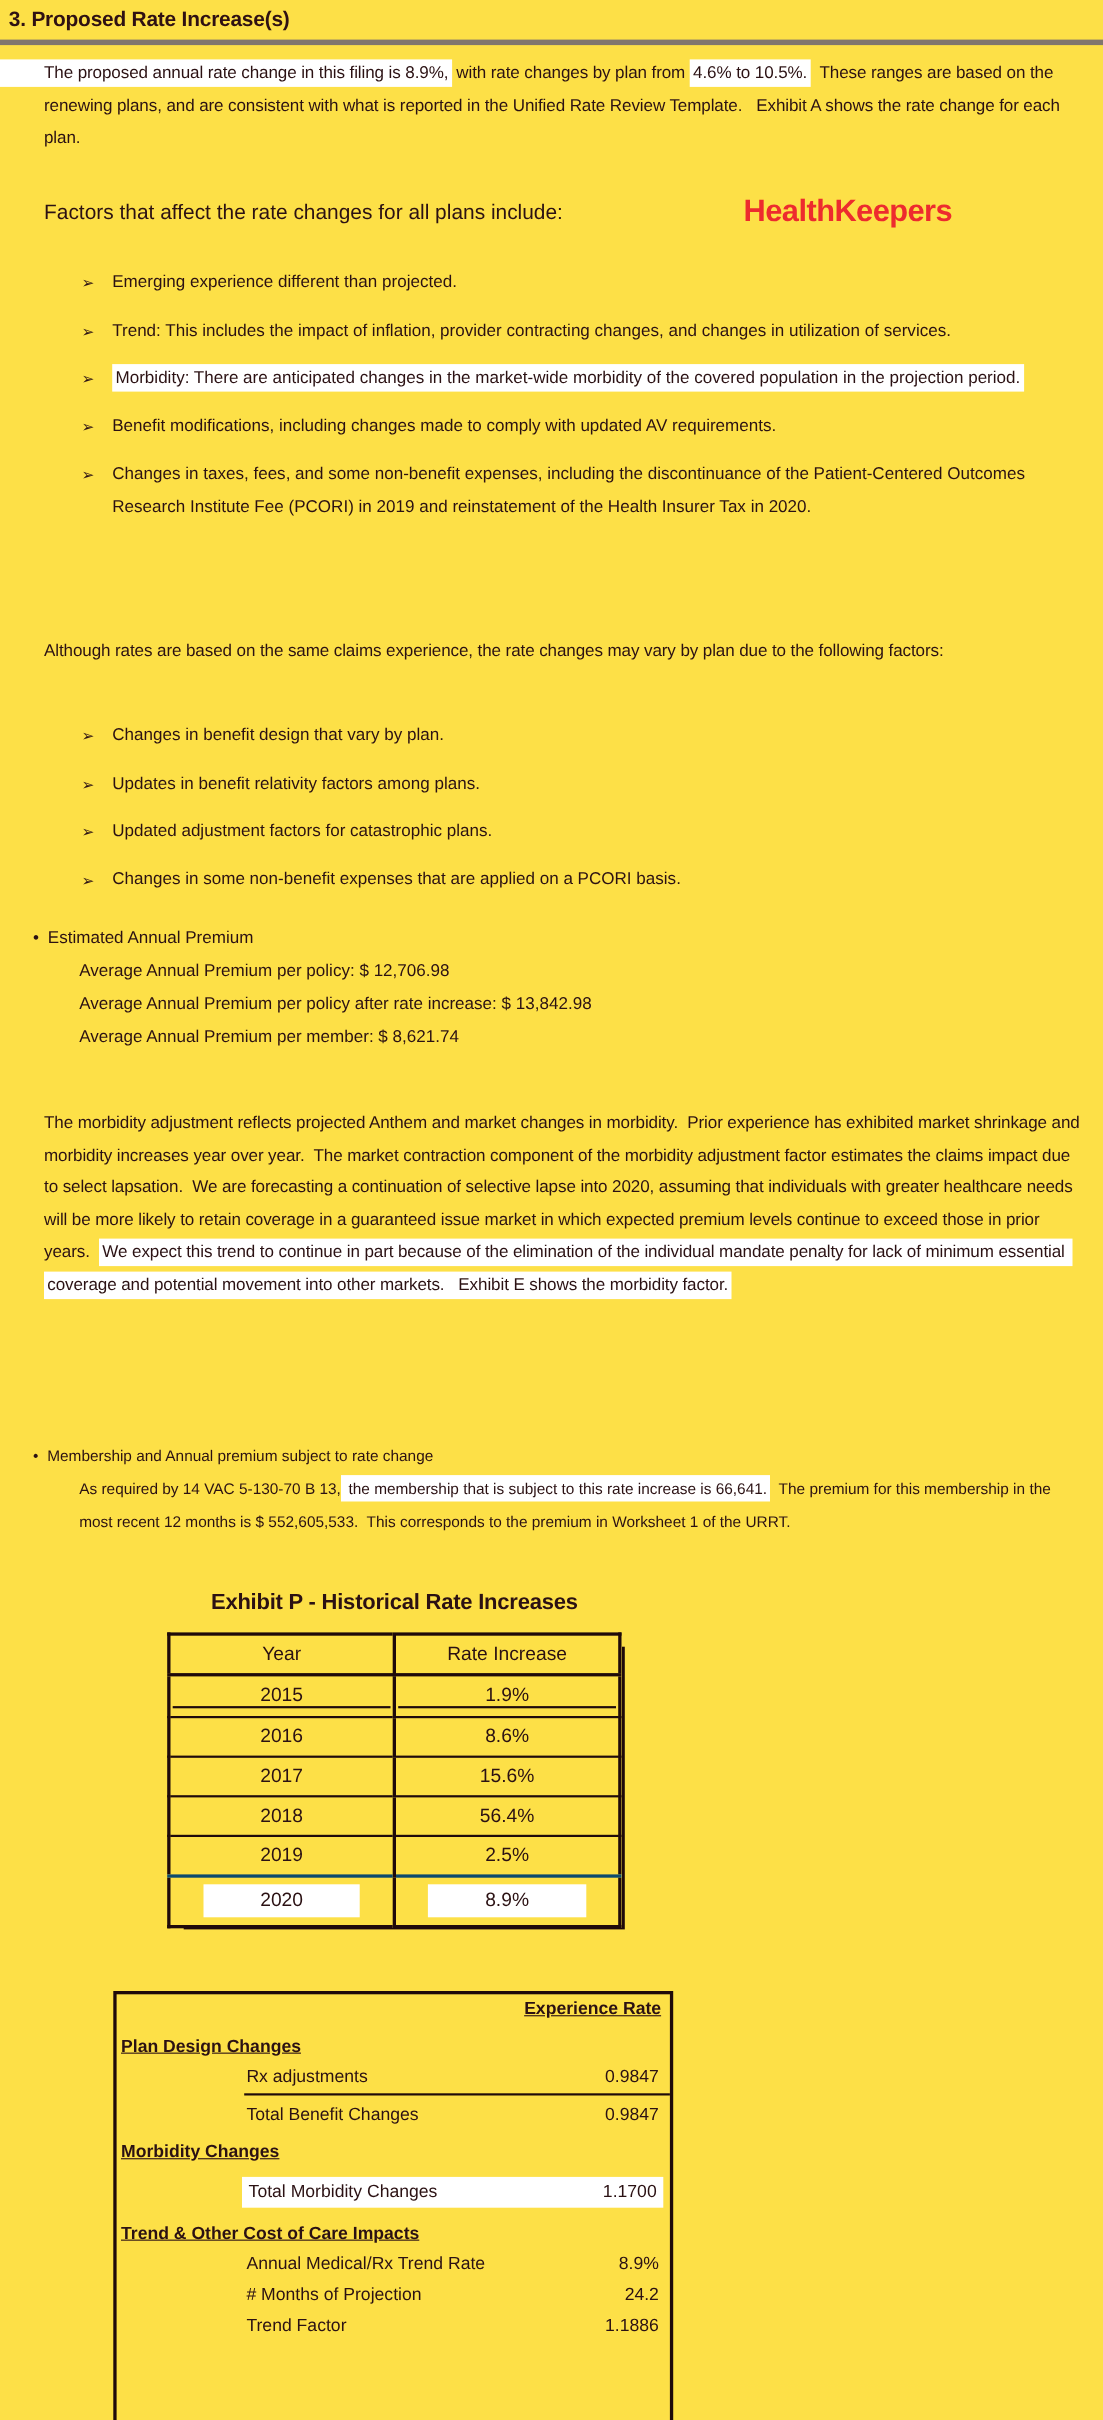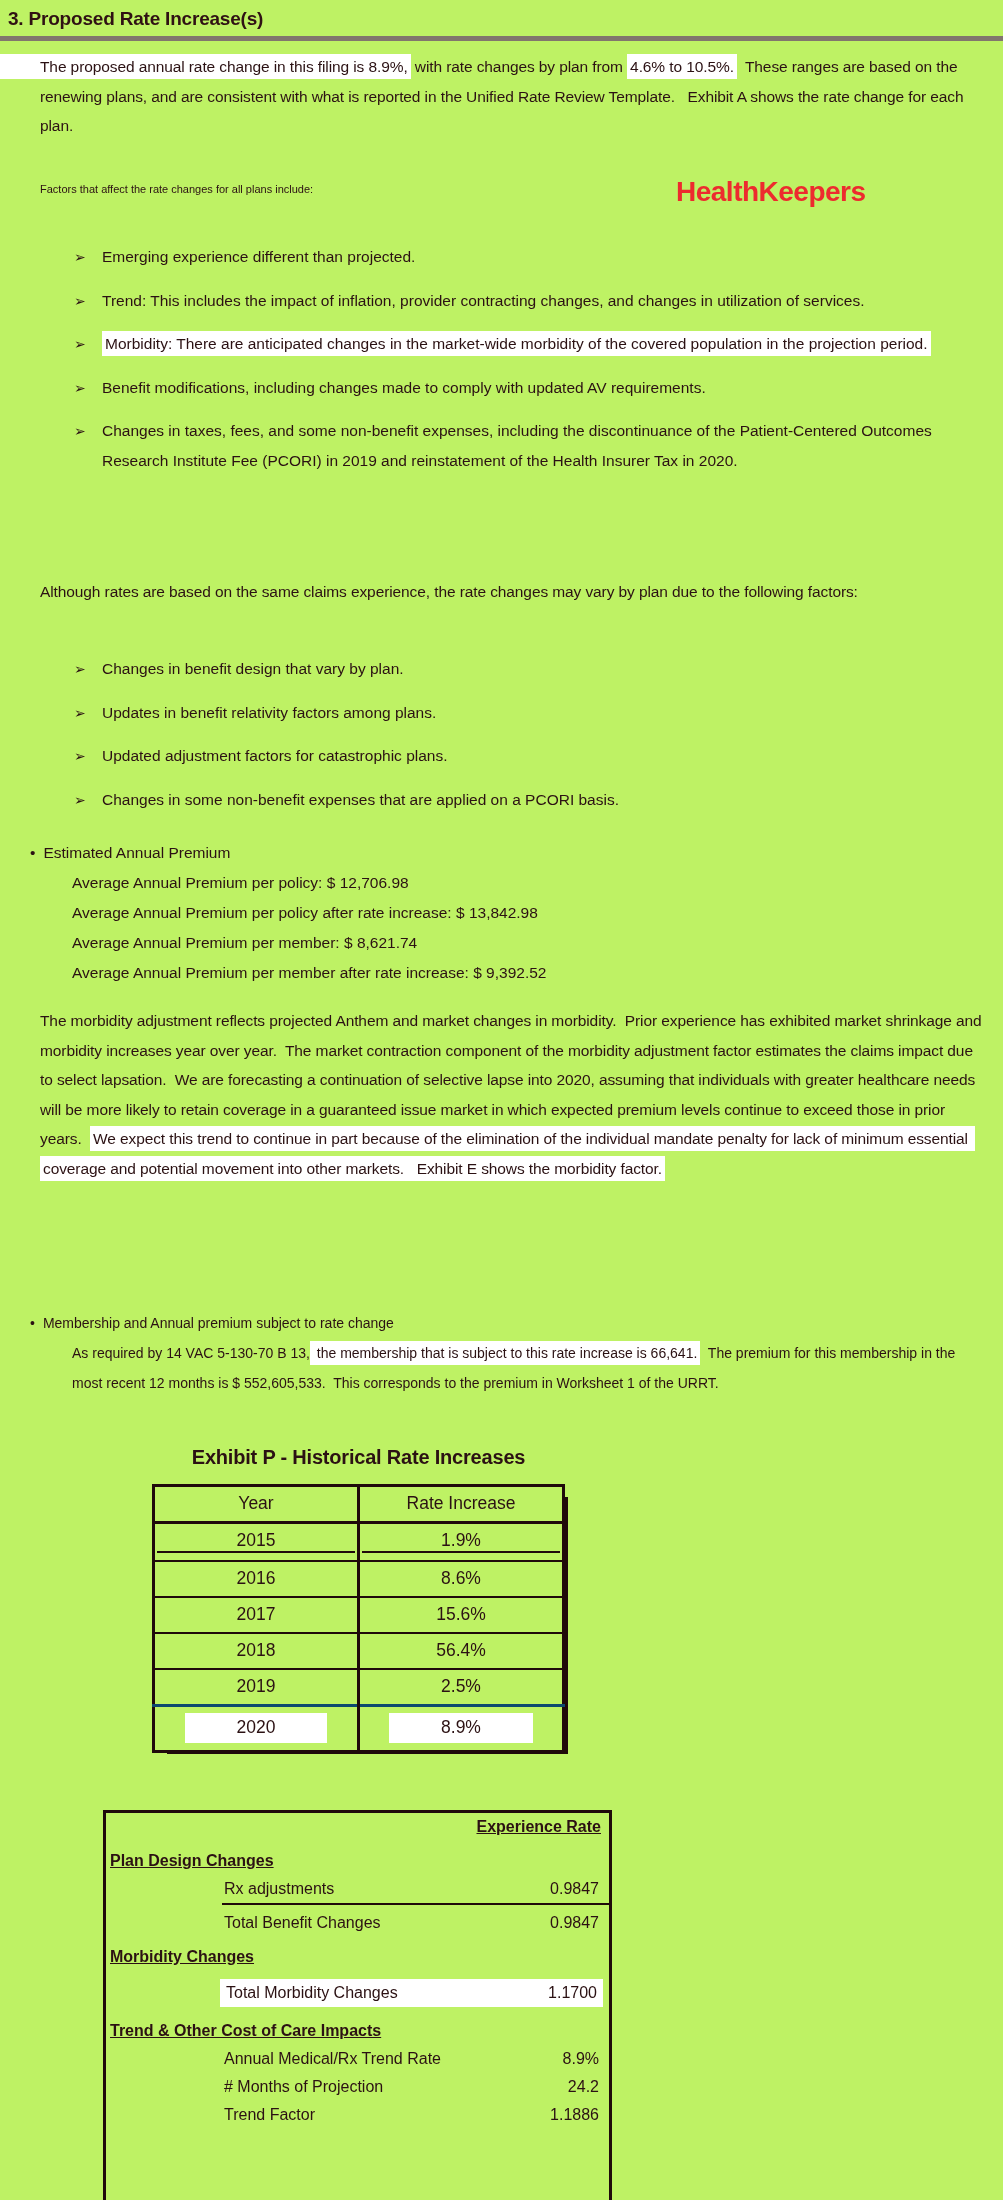--- a/index.html
+++ b/index.html
@@ -1,25 +1,25 @@
 <!DOCTYPE html>
 <html><head>
 <meta charset="utf-8">
 <style>
   html,body{margin:0;padding:0;background:#f0eeee;}
-  .page{position:relative;width:1003px;height:2200px;background:#bef264;overflow:hidden;
+  .page{position:relative;width:1003px;height:2200px;background:#fde047;overflow:hidden;
         font-family:"Liberation Sans","DejaVu Sans",sans-serif;color:#2b1113;}
   .heading{position:absolute;left:8px;top:8px;font-size:19px;font-weight:bold;color:#2f1113;letter-spacing:-0.2px;}
   .rule{position:absolute;left:0;top:36px;width:100%;height:5px;background:#81766d;}
   .logo{position:absolute;left:676px;top:176px;font-size:28px;font-weight:bold;color:#ed2b2e;letter-spacing:-0.5px;}
   .para{margin:0;white-space:pre-wrap;font-size:15.5px;line-height:29.5px;letter-spacing:-0.1px;}
   .hl{background:#ffffff;padding:4px 3px;box-decoration-break:clone;-webkit-box-decoration-break:clone;}
   .edge{margin-left:-46px;padding-left:46px;}
   .p1{position:absolute;left:40px;top:52px;width:948px;}
-  #factors-lead{position:absolute;left:40px;top:183px;font-size:11px;}
+  #factors-lead{position:absolute;left:40px;top:183px;font-size:19px;}
   #factors-list{position:absolute;left:74px;top:242px;width:912px;}
   #vary-list{position:absolute;left:74px;top:654px;width:912px;}
   .li-item{display:flex;margin-bottom:13px;font-size:15.5px;line-height:29.5px;}
   .arrow{flex:0 0 28px;font-size:14px;padding-top:1px;}
   .li-text{white-space:pre-wrap;}
   #although{position:absolute;left:40px;top:577px;width:948px;}
   #premium{position:absolute;left:30px;top:838px;width:950px;font-size:15.5px;line-height:30px;}
   .dot{margin-right:8px;}
   .sub-line{margin-left:42px;}
   #morbidity{position:absolute;left:40px;top:1006px;width:948px;}
@@ -100,21 +100,20 @@
         <span class="li-text">Changes in some non-benefit expenses that are applied on a PCORI basis.</span>
       </div>
     </div>
 
   <div id="premium">
     <div><span class="dot">•</span><span>Estimated Annual Premium</span></div>
     <div id="premium-lines">
         <div class="sub-line">Average Annual Premium per policy: $ 12,706.98</div>
         <div class="sub-line">Average Annual Premium per policy after rate increase: $ 13,842.98</div>
         <div class="sub-line">Average Annual Premium per member: $ 8,621.74</div>
-        <div class="sub-line">Average Annual Premium per member after rate increase: $ 9,392.52</div>
       </div>
   </div>
 
   <p class="para" id="morbidity"><span>The morbidity adjustment reflects projected Anthem and market changes in morbidity.  Prior experience has exhibited market shrinkage and morbidity increases year over year.  The market contraction component of the morbidity adjustment factor estimates the claims impact due to select lapsation.  We are forecasting a continuation of selective lapse into 2020, assuming that individuals with greater healthcare needs will be more likely to retain coverage in a guaranteed issue market in which expected premium levels continue to exceed those in prior years.  </span><span class="hl">We expect this trend to continue in part because of the elimination of the individual mandate penalty for lack of minimum essential coverage and potential movement into other markets.   Exhibit E shows the morbidity factor.</span></p>
 
   <div id="membership">
     <div><span class="dot">•</span><span>Membership and Annual premium subject to rate change</span></div>
     <div class="sub"><span>As required by 14 VAC 5-130-70 B 13,</span><span class="hl"> the membership that is subject to this rate increase is 66,641.</span><span>  The premium for this membership in the most recent 12 months is $ 552,605,533.  This corresponds to the premium in Worksheet 1 of the URRT.</span></div>
   </div>
 

